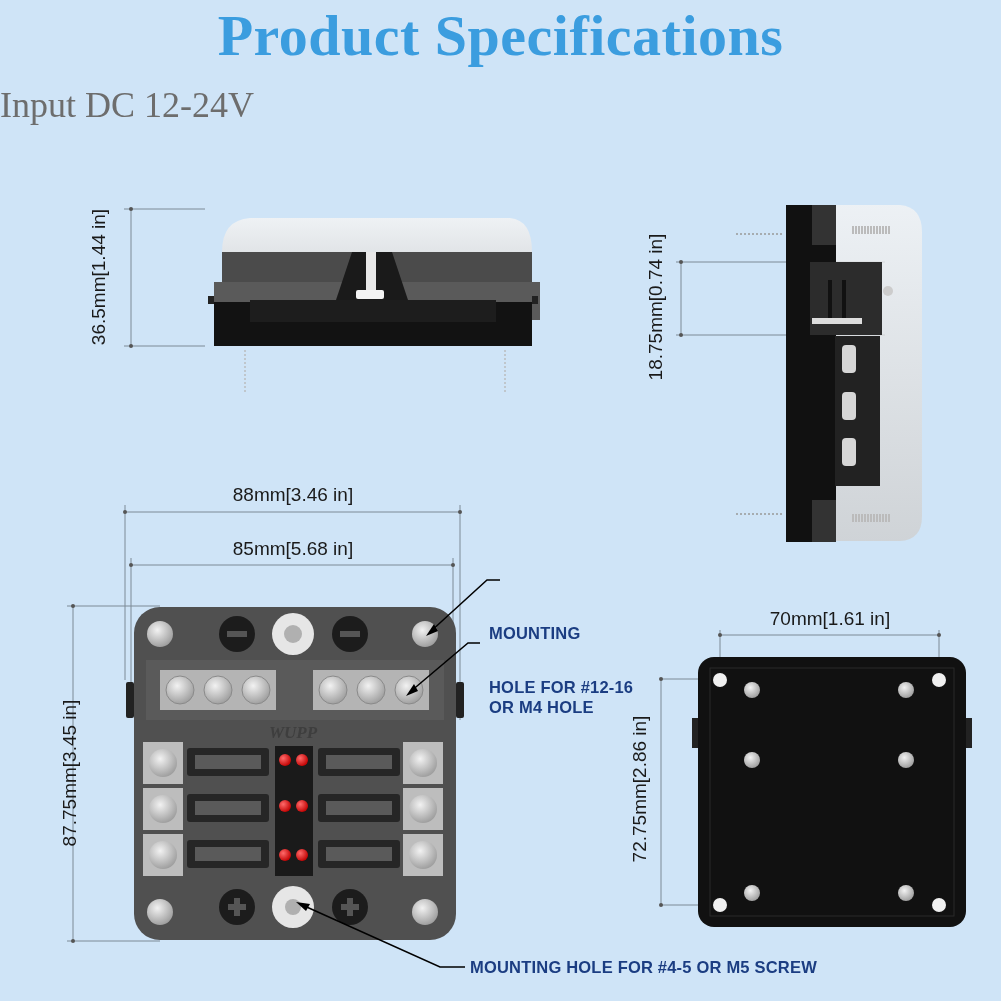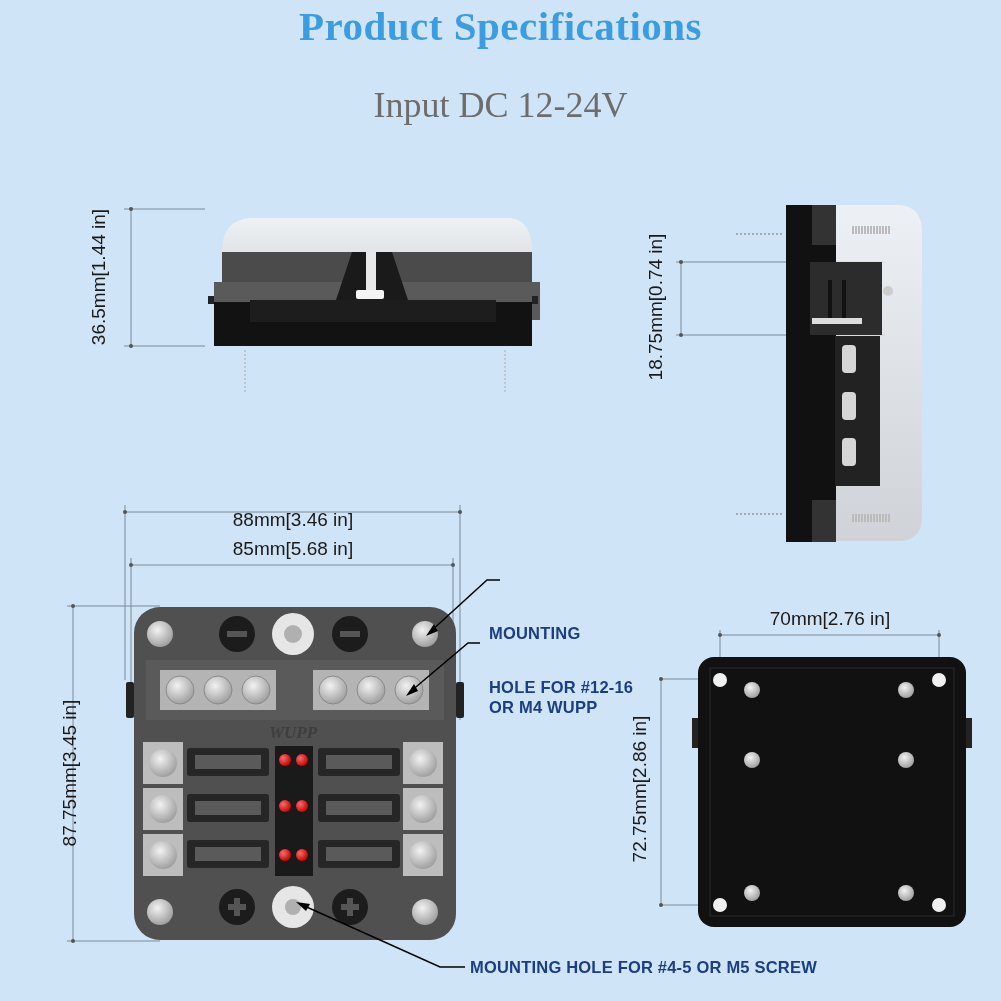--- a/index.html
+++ b/index.html
@@ -5,24 +5,24 @@
   html, body { margin:0; padding:0; }
   body {
     width:1001px; height:1001px; position:relative; overflow:hidden;
     background:#cfe4f7;
     font-family:"Liberation Sans", sans-serif;
   }
   .abs { position:absolute; }
   .title {
     left:0; width:1001px; top:2px; text-align:center;
     font-family:"Liberation Serif", serif; font-weight:bold;
-    font-size:41px; color:#3b9ddf; letter-spacing:0.5px;
+    font-size:58px; color:#3b9ddf; letter-spacing:0.5px;
   }
   .subtitle {
-    left:0; width:1001px; top:84px; text-align:center;
+    left:0; width:1001px; top:84px; text-align:left;
     font-family:"Liberation Serif", serif;
     font-size:36px; color:#6d6d6d;
   }
   .dimtext { font-size:19px; color:#1a1a1a; white-space:nowrap; }
   .vtext { transform-origin:center center; transform:rotate(-90deg); }
   .callout { font-size:16.5px; color:#1b3d82; font-weight:bold; letter-spacing:0.2px; white-space:nowrap; }
   svg { position:absolute; left:0; top:0; }
 </style>
 </head>
 <body>
@@ -243,22 +243,22 @@
       <circle cx="752" cy="760" r="8"></circle>
         <circle cx="906" cy="760" r="8"></circle>
       <circle cx="752" cy="893" r="8"></circle>
         <circle cx="906" cy="893" r="8"></circle>
     </g>
   </g>
 </svg>
 
 <div class="abs dimtext vtext" style="left:9px; top:266px; width:180px; text-align:center;">36.5mm[1.44 in]</div>
 <div class="abs dimtext vtext" style="left:566px; top:296px; width:180px; text-align:center;">18.75mm[0.74 in]</div>
-<div class="abs dimtext" style="left:160px; top:509px; width:266px; text-align:center;">88mm[3.46 in]</div>
+<div class="abs dimtext" style="left:160px; top:484px; width:266px; text-align:center;">88mm[3.46 in]</div>
 <div class="abs dimtext" style="left:160px; top:538px; width:266px; text-align:center;">85mm[5.68 in]</div>
 <div class="abs dimtext vtext" style="left:-30px; top:762px; width:200px; text-align:center;">87.75mm[3.45 in]</div>
-<div class="abs dimtext" style="left:720px; top:608px; width:220px; text-align:center;">70mm[2.76 in]</div>
+<div class="abs dimtext" style="left:720px; top:608px; width:220px; text-align:center;">70mm[1.61 in]</div>
 <div class="abs dimtext vtext" style="left:540px; top:778px; width:200px; text-align:center;">72.75mm[2.86 in]</div>
 
 <div class="abs callout" style="left:489px; top:624px;">MOUNTING</div>
 <div class="abs callout" style="left:489px; top:678px;">HOLE FOR #12-16</div>
-<div class="abs callout" style="left:489px; top:698px;">OR M4 WUPP</div>
+<div class="abs callout" style="left:489px; top:698px;">OR M4 HOLE</div>
 <div class="abs callout" style="left:470px; top:958px;">MOUNTING HOLE FOR #4-5 OR M5 SCREW</div>
 
 </body></html>

